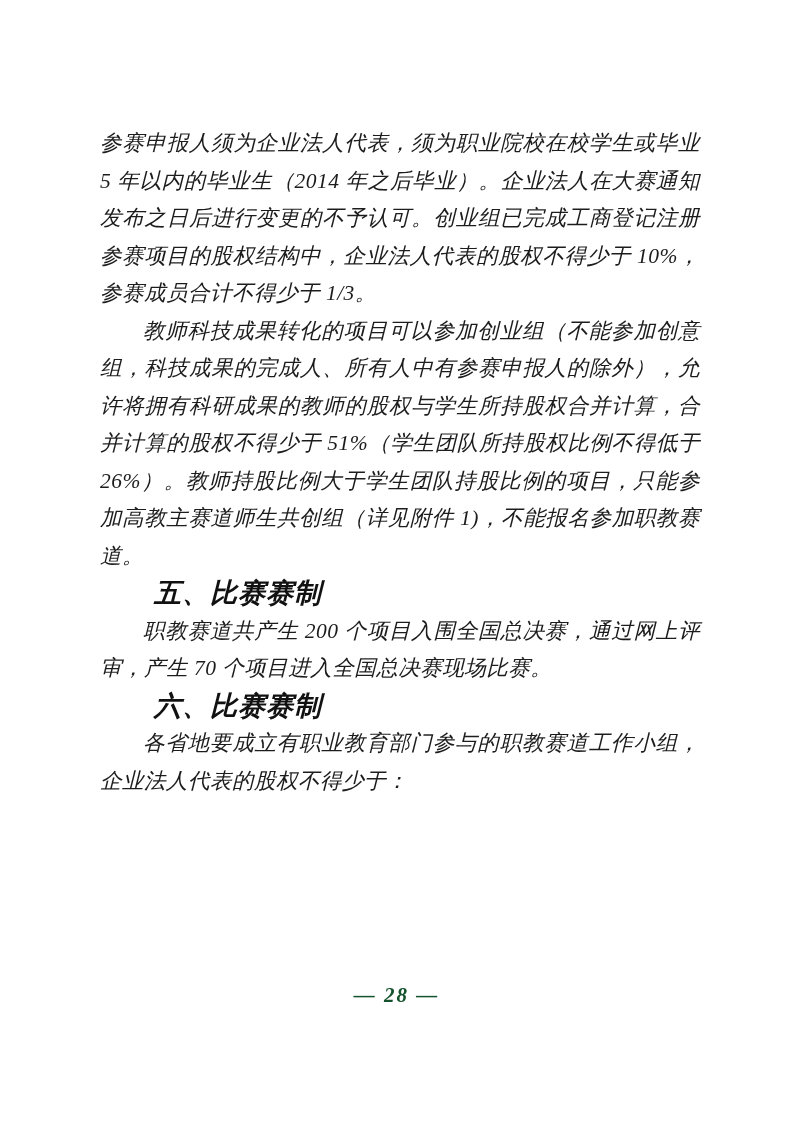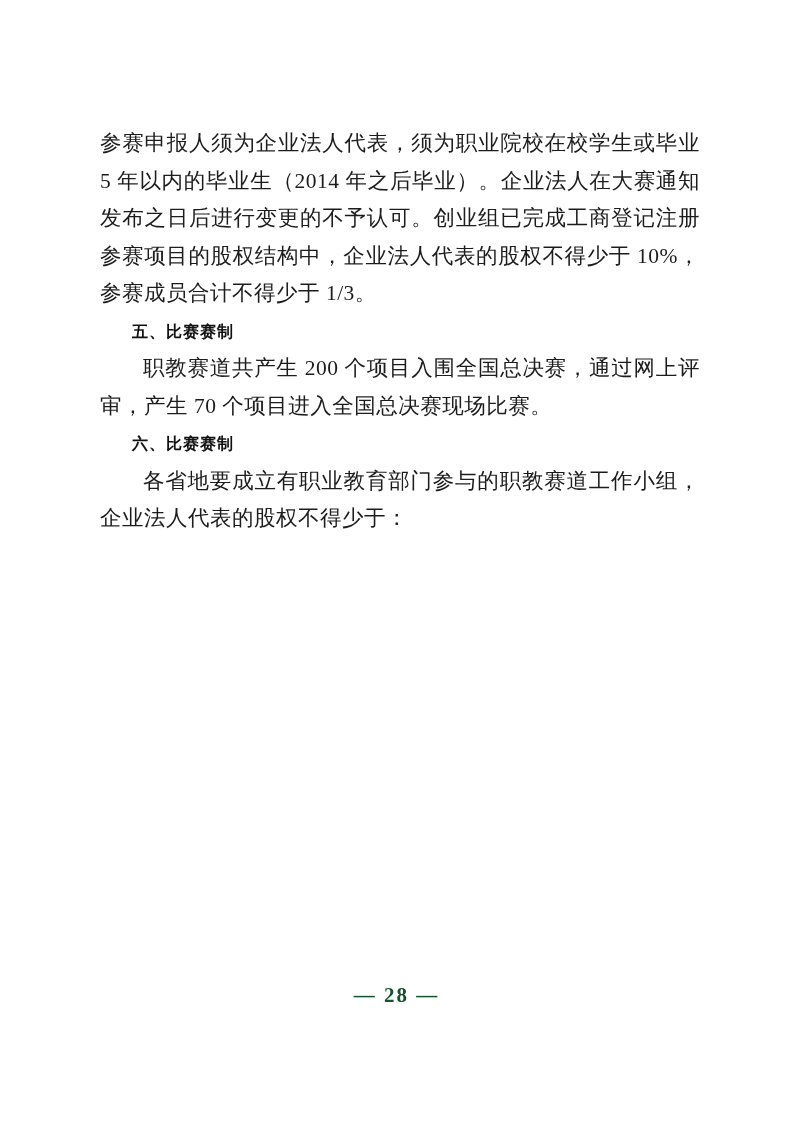--- a/index.html
+++ b/index.html
@@ -1,15 +1,15 @@
 <!DOCTYPE html>
 <html><head>
 <meta charset="utf-8">
 <style>
-  * { margin: 0; padding: 0; box-sizing: border-box; }
+  * { margin: 0; padding: 0; box-sizing: border-box; font-style: italic; }
   html, body { background: #ffffff; }
   .page {
     position: relative;
     width: 793px;
     height: 1122px;
     background: #ffffff;
     overflow: hidden;
     font-family: "Liberation Serif", serif;
     color: #1c1c1c;
   }
@@ -21,21 +21,21 @@
     font-size: 21.5px;
     line-height: 37.5px;
     text-align: justify;
     letter-spacing: 0.5px;
   }
   .para { margin: 0; }
   .para.indent { text-indent: 2em; }
   .heading {
     font-family: "Liberation Sans", sans-serif;
     font-weight: bold;
-    font-size: 16px;
+    font-size: 27px;
     line-height: 37.5px;
     text-indent: 2em;
     text-align: left;
     letter-spacing: 1px;
     color: #111111;
   }
   .page-number {
     position: absolute;
     top: 983px;
     left: 0;
@@ -47,19 +47,20 @@
     color: #14532d;
     letter-spacing: 2px;
   }
 </style>
 </head>
 <body>
 
 <div class="page">
   <div class="content">
     <p class="para">参赛申报人须为企业法人代表，须为职业院校在校学生或毕业 5 年以内的毕业生（2014 年之后毕业）。企业法人在大赛通知发布之日后进行变更的不予认可。创业组已完成工商登记注册参赛项目的股权结构中，企业法人代表的股权不得少于 10%，参赛成员合计不得少于 1/3。</p>
+    <p class="para indent">教师科技成果转化的项目可以参加创业组（不能参加创意组，科技成果的完成人、所有人中有参赛申报人的除外），允许将拥有科研成果的教师的股权与学生所持股权合并计算，合并计算的股权不得少于 51%（学生团队所持股权比例不得低于 26%）。教师持股比例大于学生团队持股比例的项目，只能参加高教主赛道师生共创组（详见附件 1)，不能报名参加职教赛道。</p>
     <h2 class="heading">五、比赛赛制</h2>
     <p class="para indent">职教赛道共产生 200 个项目入围全国总决赛，通过网上评审，产生 70 个项目进入全国总决赛现场比赛。</p>
     <h2 class="heading">六、比赛赛制</h2>
     <p class="para indent">各省地要成立有职业教育部门参与的职教赛道工作小组，企业法人代表的股权不得少于：</p>
   </div>
   <div class="page-number">— 28 —</div>
 </div>
 
 </body></html>

